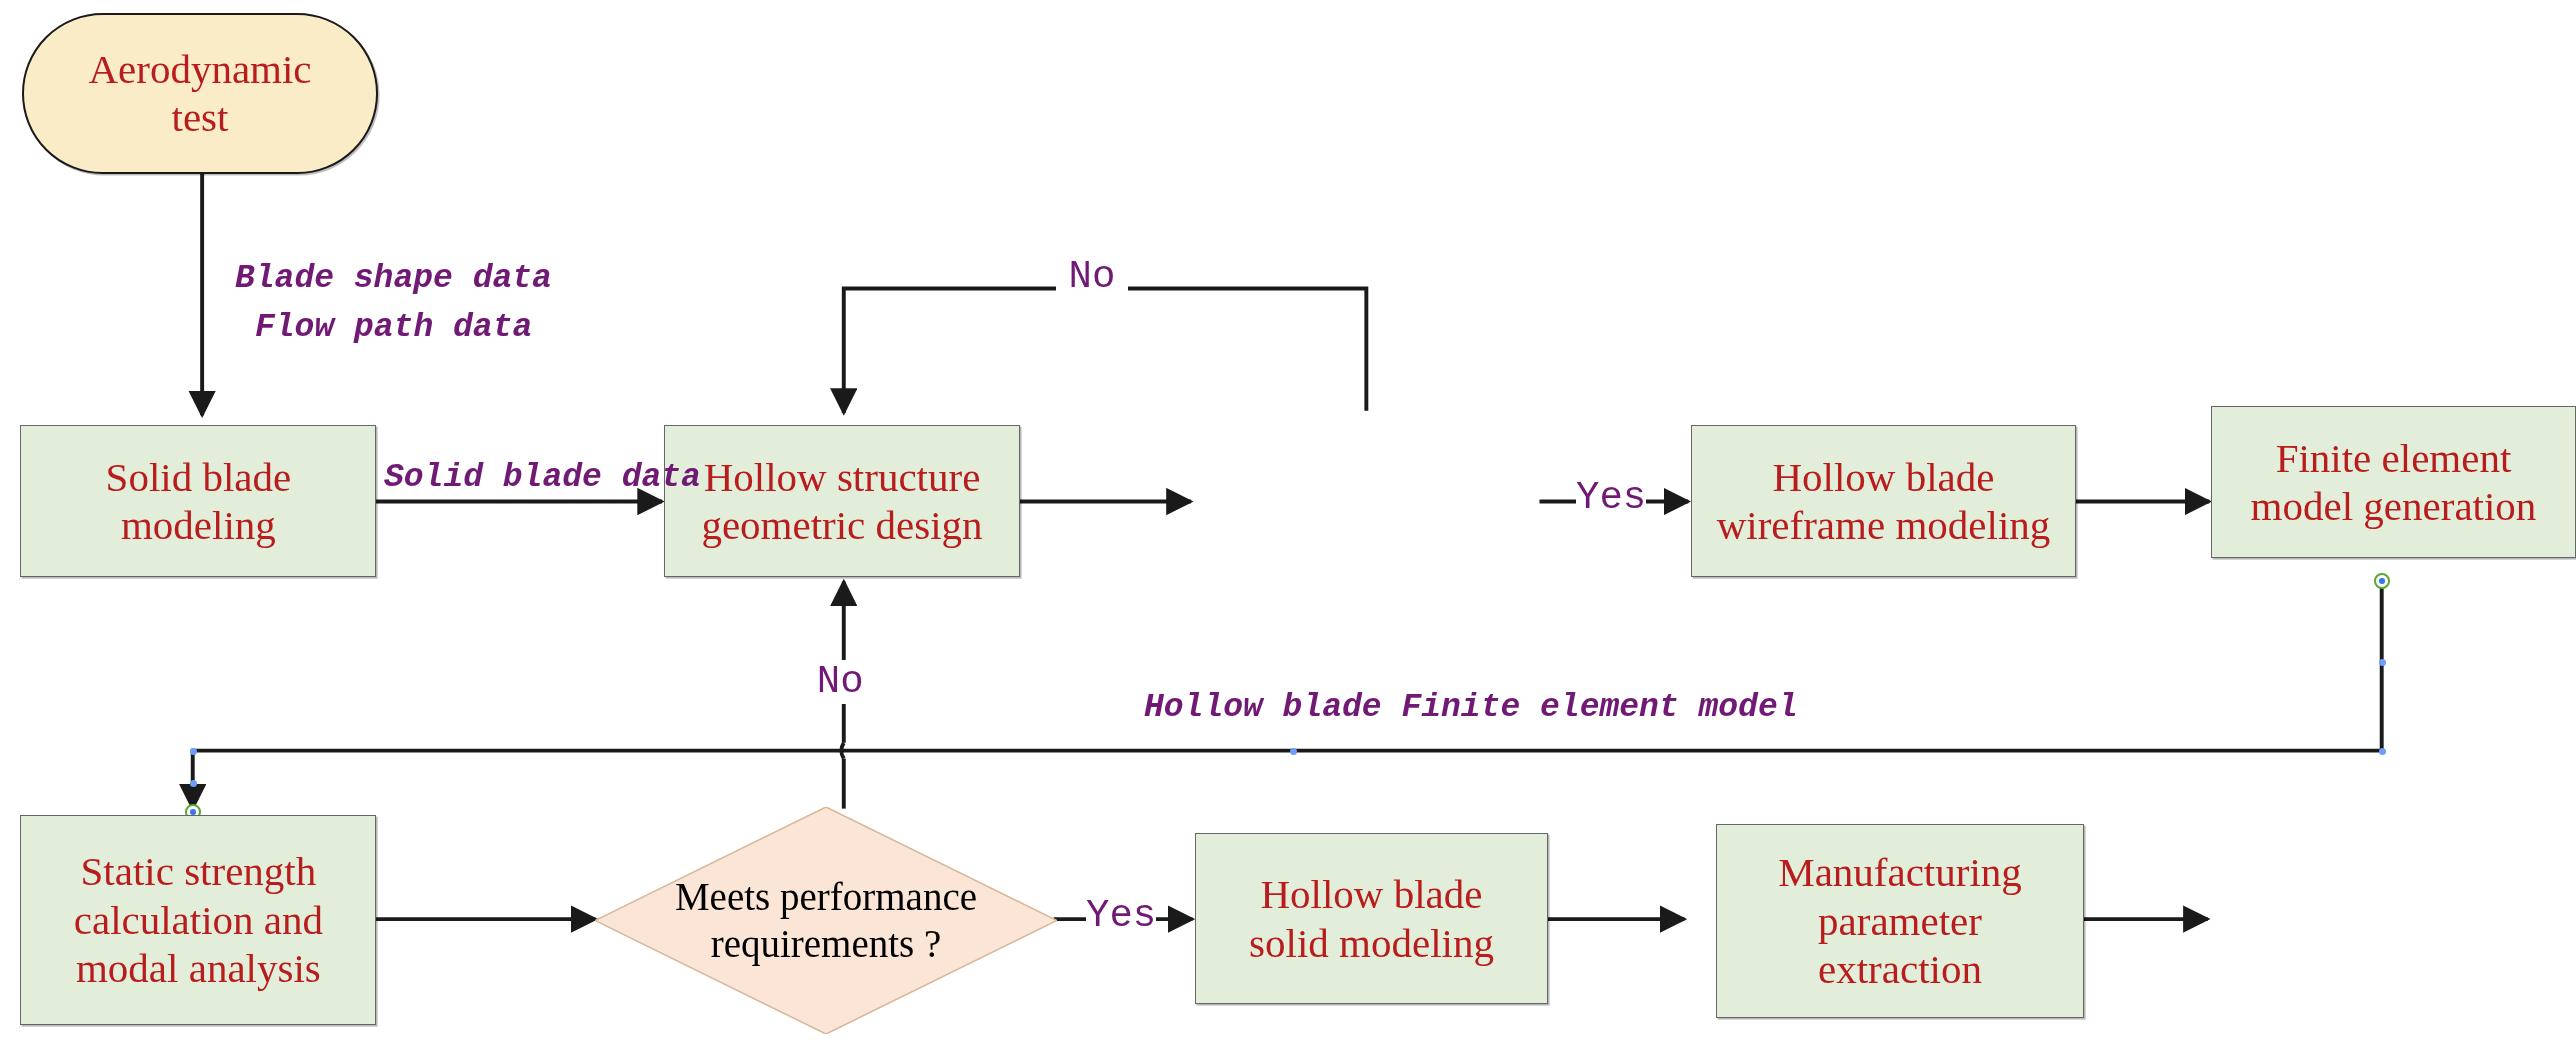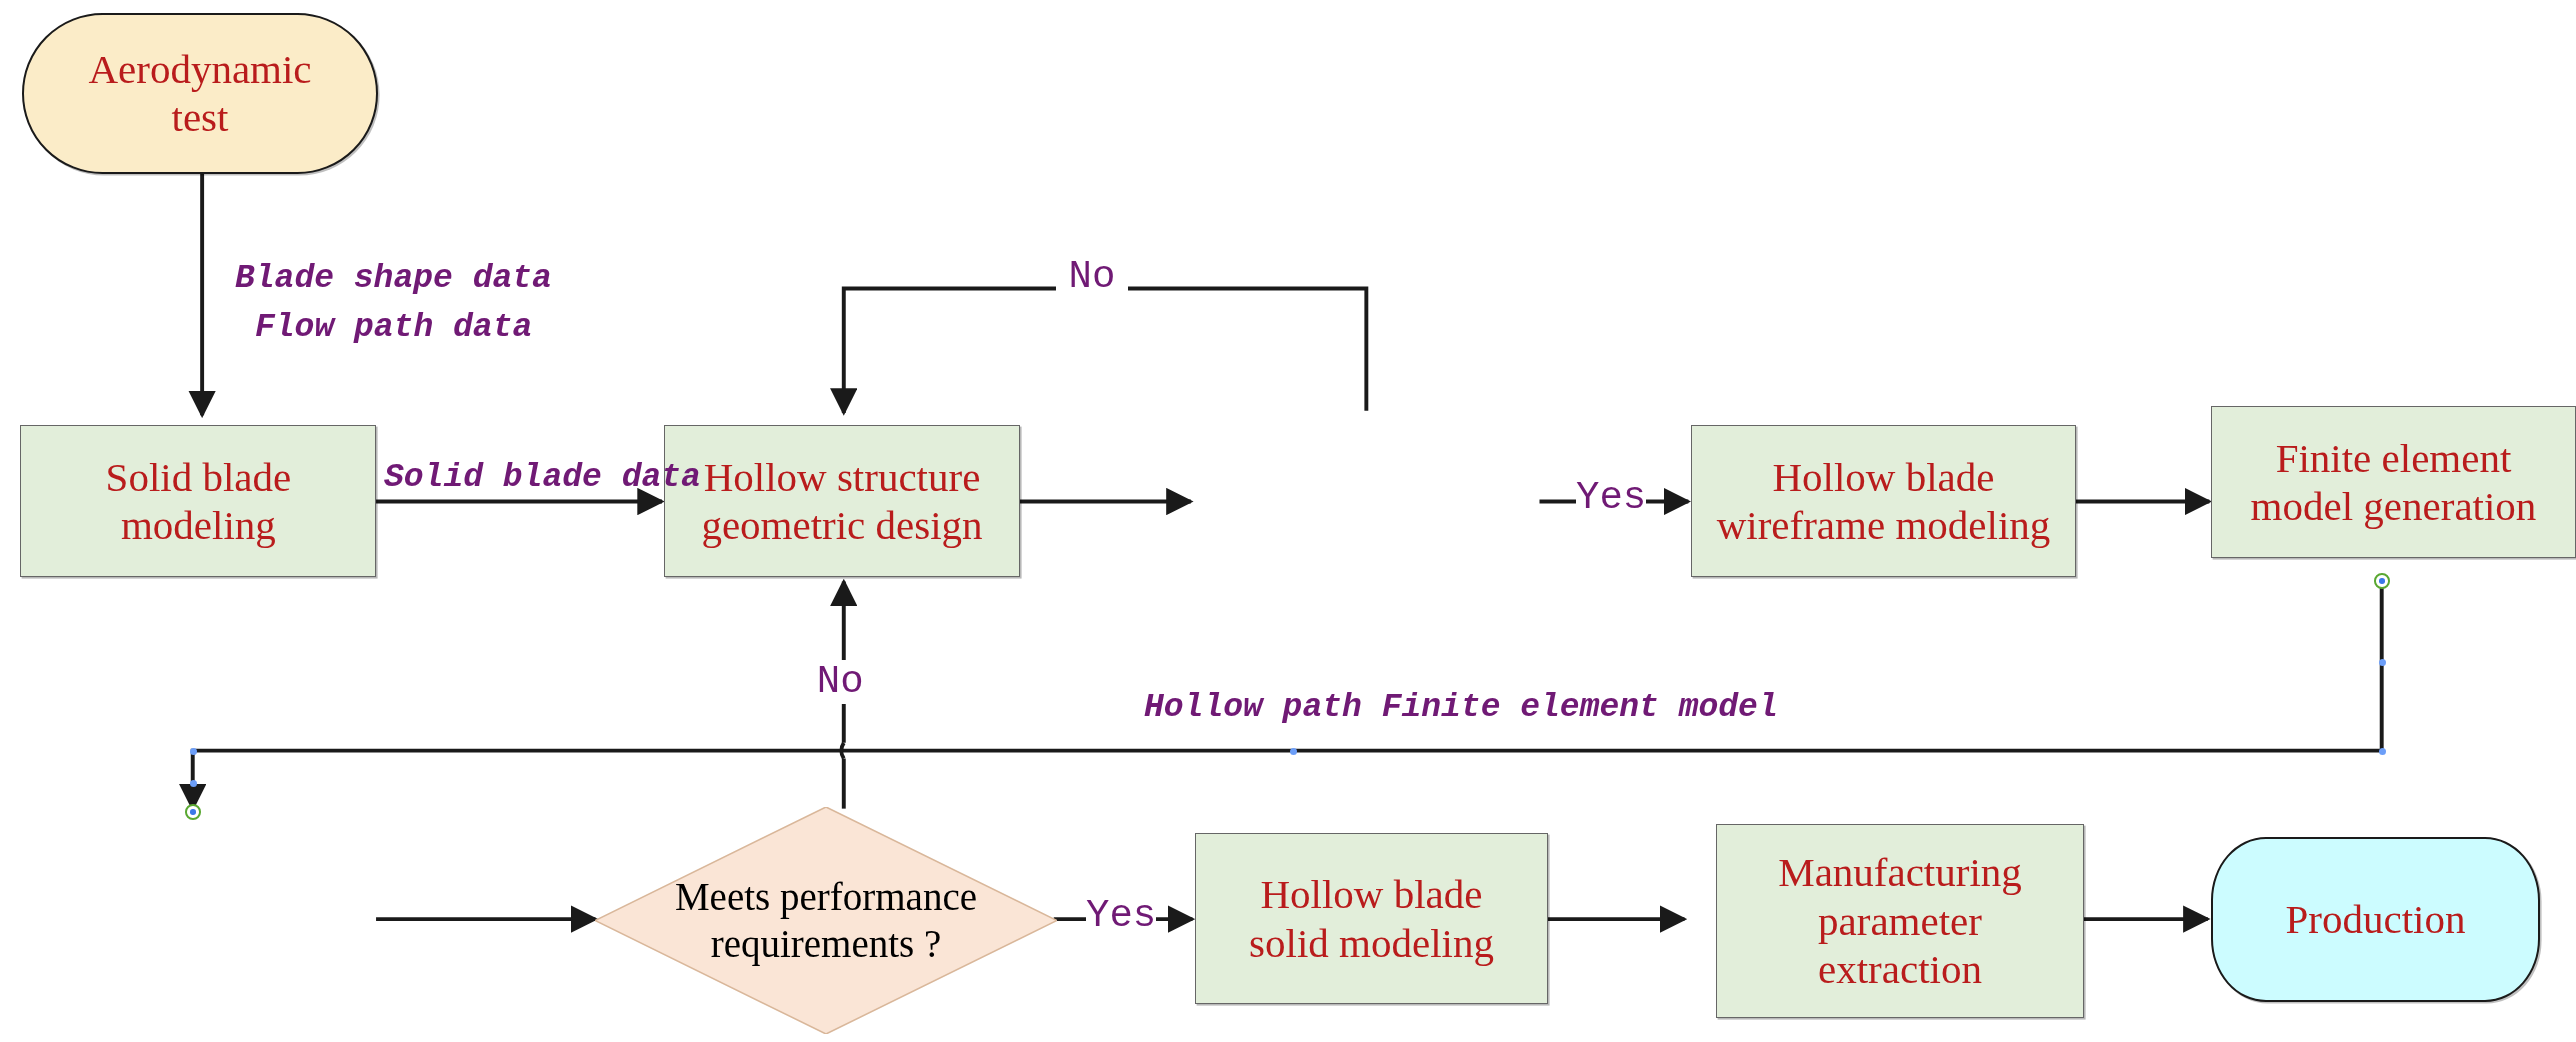--- a/index.html
+++ b/index.html
@@ -188,50 +188,50 @@
 
 
   <div class="node node-process" style="left:1691px; top:425px; width:385px; height:152px; font-size:41px;">
     <span class="node-label">Hollow blade<br>wireframe modeling</span>
   </div>
 
   <div class="node node-process" style="left:2211px; top:406px; width:365px; height:152px; font-size:41px;">
     <span class="node-label">Finite element<br>model generation</span>
   </div>
 
+  <div class="node node-process" style="left:20.4px; top:815px; width:356px; height:210px; font-size:41px;">
+    <span class="node-label">Static strength<br>calculation and<br>modal analysis</span>
+  </div>
 
   <div class="diamond-wrap" style="left:595px; top:807px; width:462px; height:227px;">
     <svg class="diamond-shape" viewBox="0 0 590 290" preserveAspectRatio="none">
       <polygon points="295,0 590,145 295,290 0,145" fill="#fae5d6" stroke="#d9b79a" stroke-width="2"></polygon>
     </svg>
     <div class="diamond-text" style="font-size:39px;">Meets performance<br>requirements ?</div>
   </div>
 
   <div class="node node-process" style="left:1195px; top:833px; width:353px; height:171px; font-size:41px;">
     <span class="node-label">Hollow blade<br>solid modeling</span>
   </div>
 
   <div class="node node-process" style="left:1716px; top:824px; width:368px; height:194px; font-size:41px;">
     <span class="node-label">Manufacturing<br>parameter<br>extraction</span>
   </div>
 
-  <div class="node node-terminal-end" style="left:2211px; top:837px; width:329px; height:165px; font-size:41px;">
-    <span class="node-label">Production</span>
-  </div>
 
   <div class="edge-label italic" style="left:235px; top:260px; font-size:33px;">Blade shape data</div>
 
   <div class="edge-label italic" style="left:255px; top:309px; font-size:33px;">Flow path data</div>
 
   <div class="edge-label italic" style="left:384px; top:459px; font-size:33px;">Solid blade data</div>
 
   <div class="edge-label plain" style="left:1056px; top:255px; font-size:39px; padding:0 12.5px; background:#ffffff;">No</div>
 
   <div class="edge-label plain" style="left:1576px; top:476px; font-size:39px; background:#ffffff;">Yes</div>
 
-  <div class="edge-label italic" style="left:1144px; top:689px; font-size:33px; background:#ffffff;">Hollow path Finite element model</div>
+  <div class="edge-label italic" style="left:1144px; top:689px; font-size:33px; background:#ffffff;">Hollow blade Finite element model</div>
 
   <div class="edge-label plain" style="left:809px; top:660px; font-size:39px; padding:0 7.8px; background:#ffffff;">No</div>
 
   <div class="edge-label plain" style="left:1086px; top:894px; font-size:39px; background:#ffffff;">Yes</div>
 
 </div>
 
 
 </body></html>

